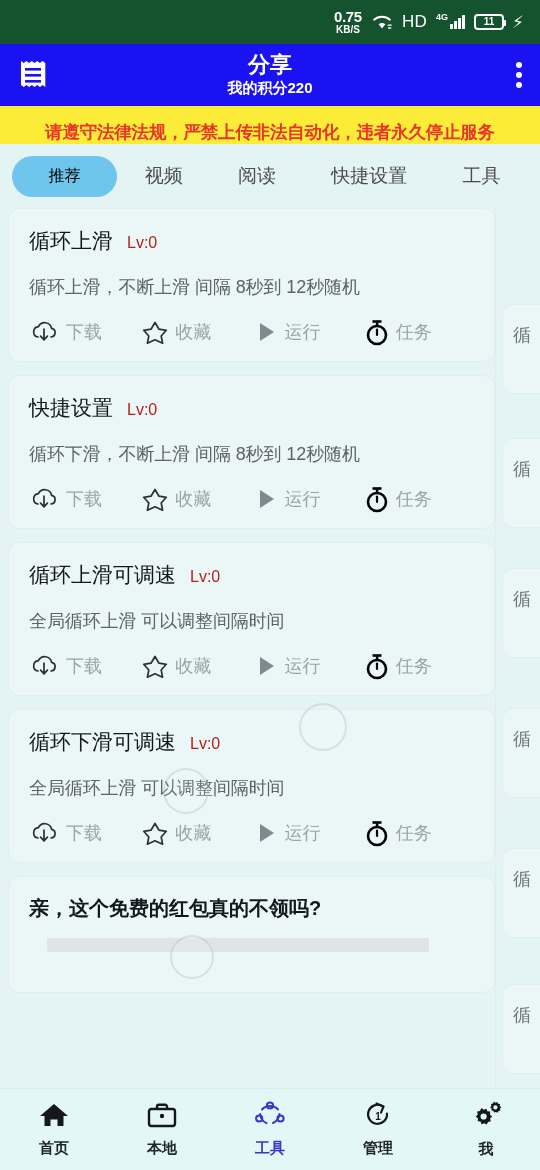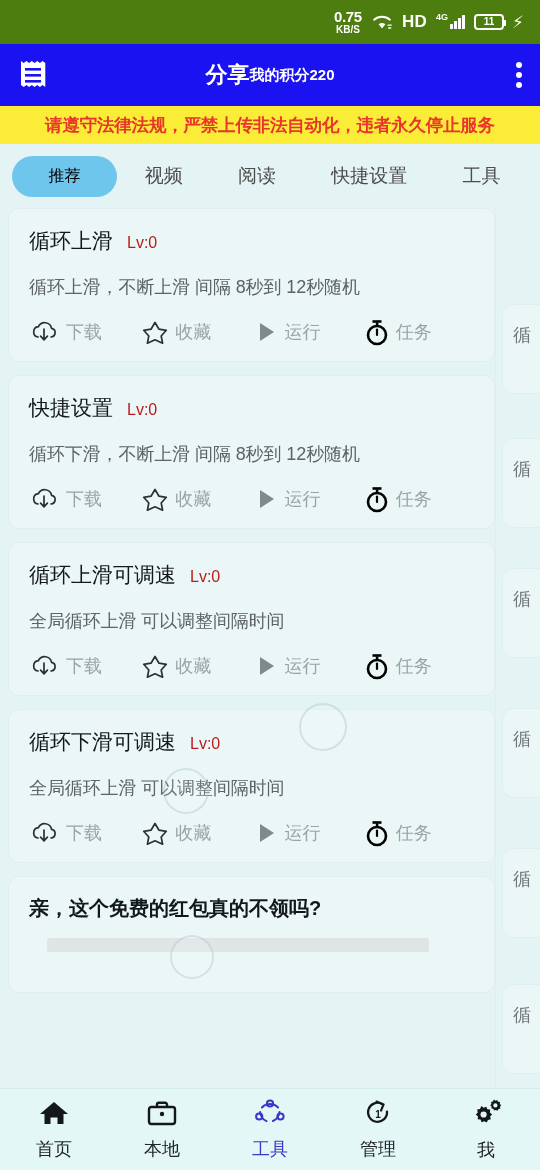--- a/index.html
+++ b/index.html
@@ -15,37 +15,37 @@
     width: 540px;
     height: 1170px;
     background: #e4f3f3;
     display: flex;
     flex-direction: column;
   }
 
   
   .statusbar {
     height: 44px;
-    background: #4d7c0f;
+    background: #14532d;
     display: flex;
     align-items: center;
     justify-content: flex-end;
     padding-right: 16px;
     gap: 9px;
     flex: 0 0 auto;
   }
   .net-speed {
     color: #fff;
     text-align: center;
     line-height: 1;
   }
   .net-speed .sp-val { font-size: 15px; font-weight: bold; display: block; letter-spacing: -0.3px;}
   .net-speed .sp-unit { font-size: 10px; font-weight: bold; display: block; margin-top: 1px; }
   .st-icon { color: #fff; display: flex; align-items: center; }
-  .hd-text { color: #fff; font-size: 17px; font-weight: 700; letter-spacing: 0.3px; }
+  .hd-text { color: #fff; font-size: 17px; font-weight: 400; letter-spacing: 0.3px; }
   .sig-wrap { display: flex; align-items: flex-end; gap: 1px; position: relative; }
   .sig-4g { font-size: 9px; font-weight: bold; color:#fff; position: relative; top: -7px; margin-right: 1px;}
   .bar { width: 3px; background: #fff; border-radius: 0.5px; }
   .battery {
     width: 30px; height: 16px; border: 2px solid #fff; border-radius: 4px;
     display: flex; align-items: center; justify-content: center;
     position: relative;
   }
   .battery::after {
     content:""; position:absolute; right:-4px; top:4px; width:2px; height:6px;
@@ -59,34 +59,34 @@
     height: 62px;
     background: #1a12f0;
     display: flex;
     align-items: center;
     padding: 0 18px;
     flex: 0 0 auto;
     position: relative;
   }
   .appbar-title-wrap {
     position: absolute; left: 0; right: 0; top: 0; bottom: 0;
-    display: flex; flex-direction: row; align-items: center; justify-content: center;
+    display: flex; flex-direction: column; align-items: center; justify-content: center;
     pointer-events: none;
   }
   .appbar-title { color: #fff; font-size: 22px; font-weight: bold; line-height: 1.12; }
   .appbar-sub { color: #fff; font-size: 15px; font-weight: bold; line-height: 1.3; }
   .menu-icon { width: 30px; height: 34px; position: relative; z-index: 2; cursor: pointer; }
   .more-icon { margin-left: auto; z-index: 2; display: flex; flex-direction: column; gap: 4px; align-items: center; cursor: pointer; }
   .more-icon i { display:block; width: 6px; height: 6px; background:#fff; border-radius: 50%; }
 
   
   .notice {
     background: #fbec38;
     height: 38px;
-    display: flex; align-items: center; justify-content: center;
+    display: flex; align-items: flex-end; justify-content: center;
     flex: 0 0 auto;
   }
   .notice span {
     color: #e8342a;
     font-size: 17.5px;
     font-weight: bold;
     letter-spacing: -0.2px;
     white-space: nowrap;
   }
 
@@ -202,21 +202,21 @@
     background: #e4f7f7;
     display: flex; align-items: center;
     flex: 0 0 auto;
     border-top: 1px solid #d6eceb;
   }
   .nav-item {
     flex: 1 1 0;
     display: flex; flex-direction: column; align-items: center; justify-content: center;
     gap: 6px; cursor: pointer;
   }
-  .nav-label { font-size: 18px; color: #21262b; }
+  .nav-label { font-size: 15px; color: #21262b; font-weight: bold; }
   .nav-item.active .nav-label { color: #3b35c9; }
 </style>
 </head>
 <body>
 
 <div id="app">
 
   <div class="statusbar">
     <div class="net-speed">
       <span class="sp-val">0.75</span>

